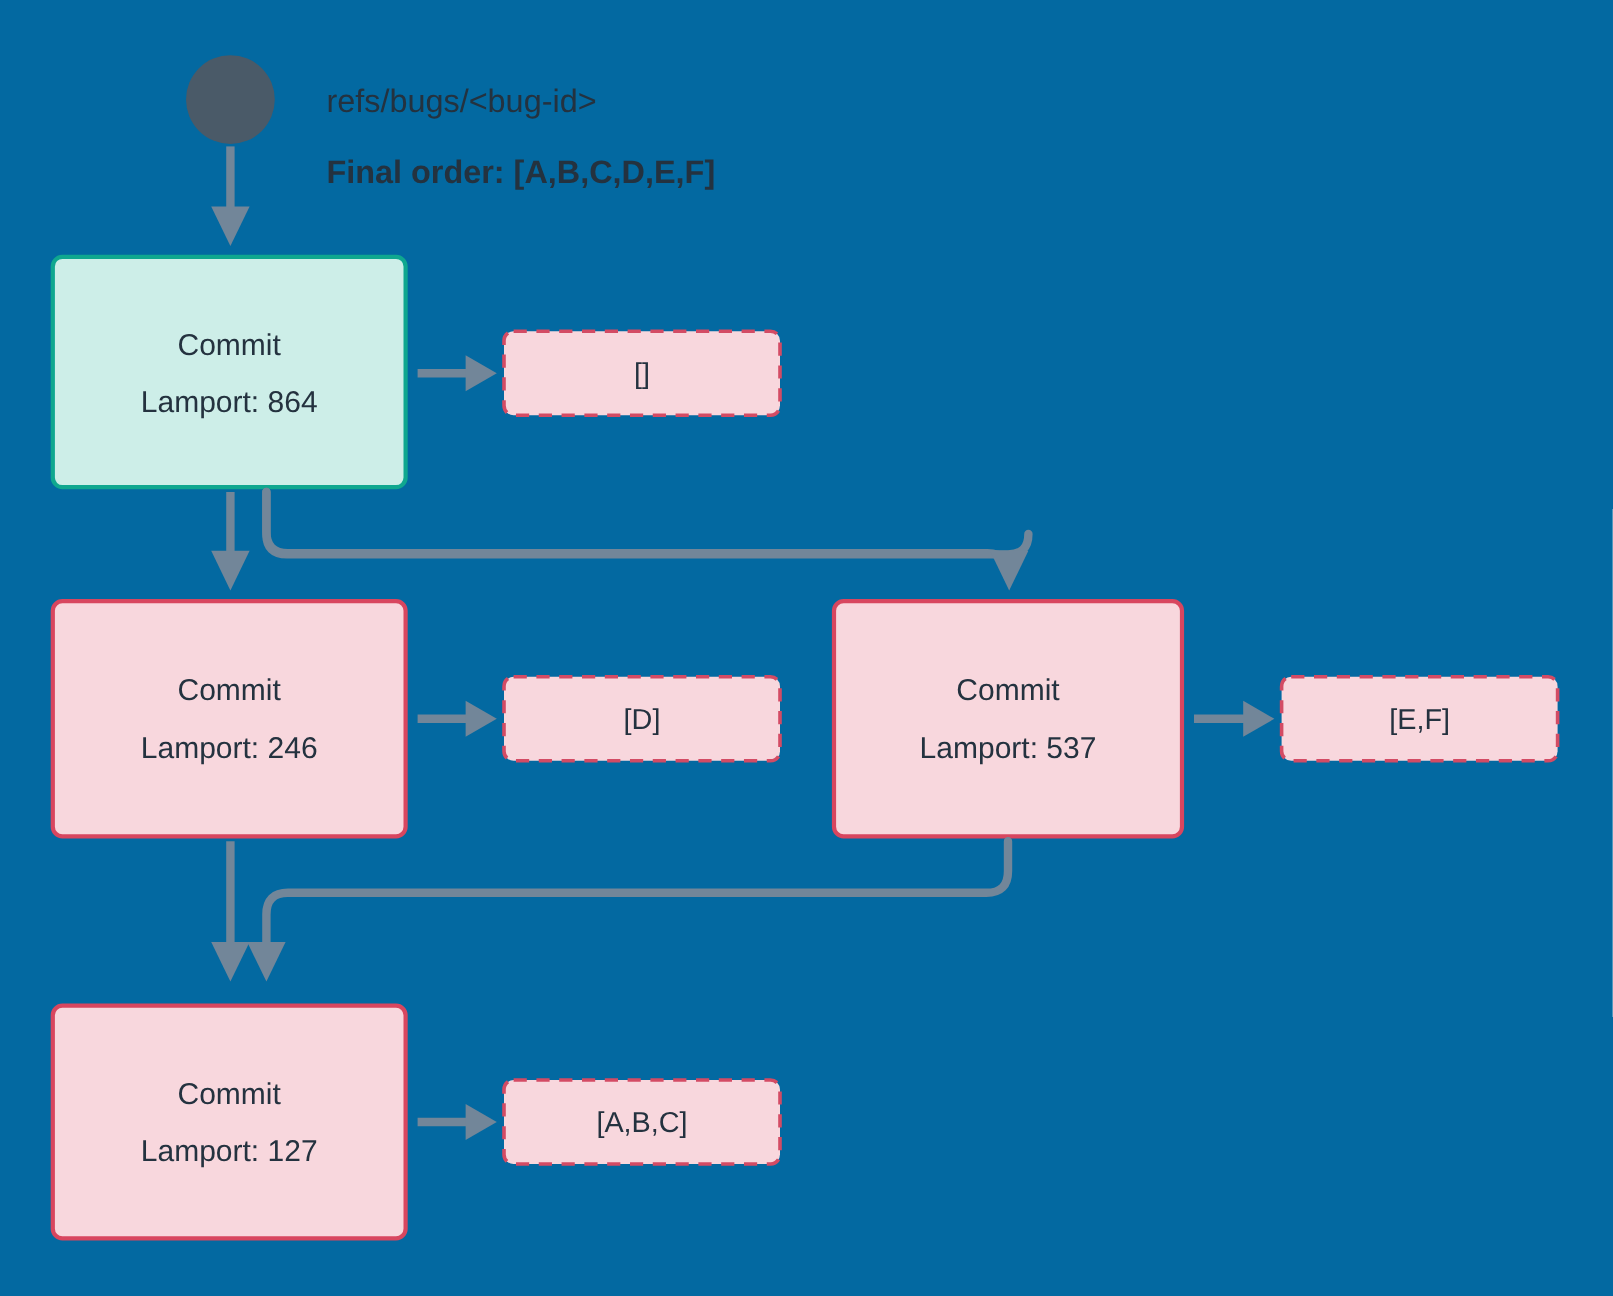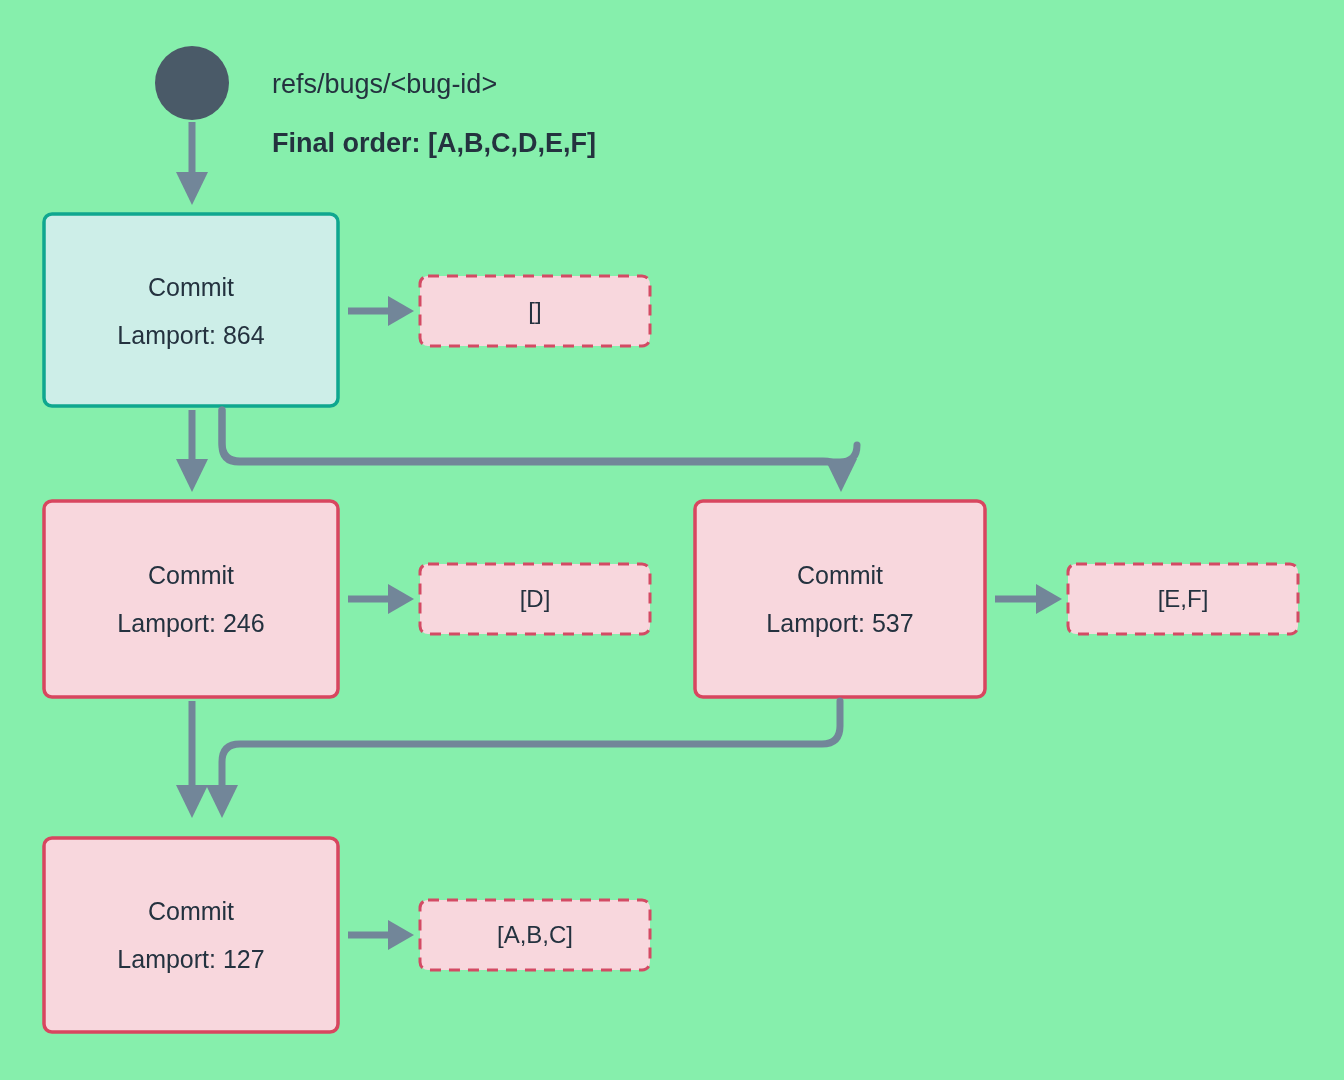--- a/index.html
+++ b/index.html
@@ -10,21 +10,21 @@
   body {
     width: 1344px;
     height: 1080px;
     font-family: "Liberation Sans", sans-serif;
     overflow: hidden;
   }
   #diagram-root {
     position: relative;
     width: 1344px;
     height: 1080px;
-    background: #86efac;
+    background: #0369a1;
   }
   svg#flow {
     display: block;
     width: 1344px;
     height: 1080px;
   }
   .node-label {
     font-family: "Liberation Sans", sans-serif;
     font-size: 25px;
     fill: #24323f;

